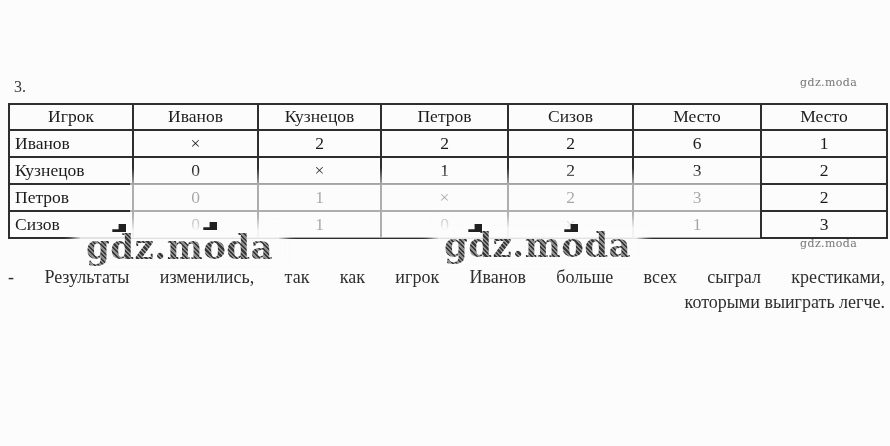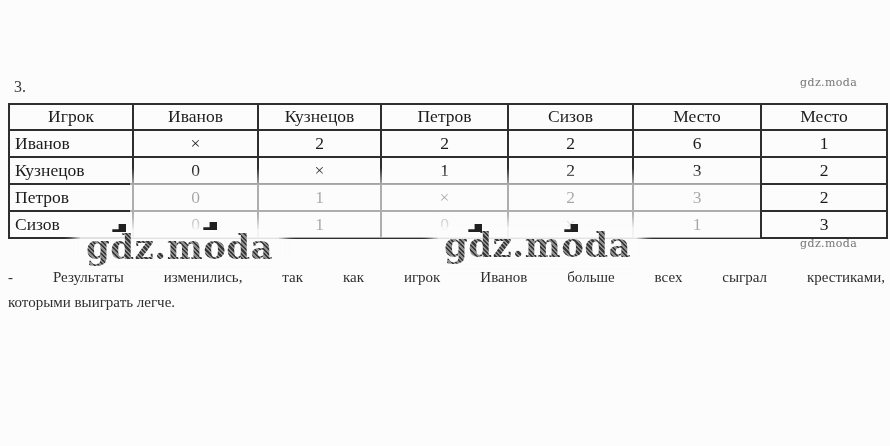--- a/index.html
+++ b/index.html
@@ -50,23 +50,23 @@
   .artifact>span{display:block;font-family:"DejaVu Serif",serif;font-weight:bold;
                  font-size:46px;line-height:46px;color:#202020;margin-top:-31px;
                  text-align:center;}
   .a1{left:106px;top:224px;}
   .a2{left:197px;top:222px;}
   .a3{left:462px;top:224px;}
   .a4{left:558px;top:224px;}
 
   
   .answer{position:absolute;left:8px;width:877px;font-family:"Liberation Serif",serif;
-          font-size:15px;color:#2e2e2e;line-height:24px;}
+          font-size:18px;color:#2e2e2e;line-height:24px;}
   .line1{top:265px;text-align:justify;text-align-last:justify;}
-  .line2{top:290px;text-align:left;}
+  .line2{top:290px;text-align:right;}
 </style>
 </head>
 <body>
 
 <div class="canvas">
 
   <div class="item-number">3.</div>
 
   <div class="wm-small wm-top">gdz.moda</div>
 

